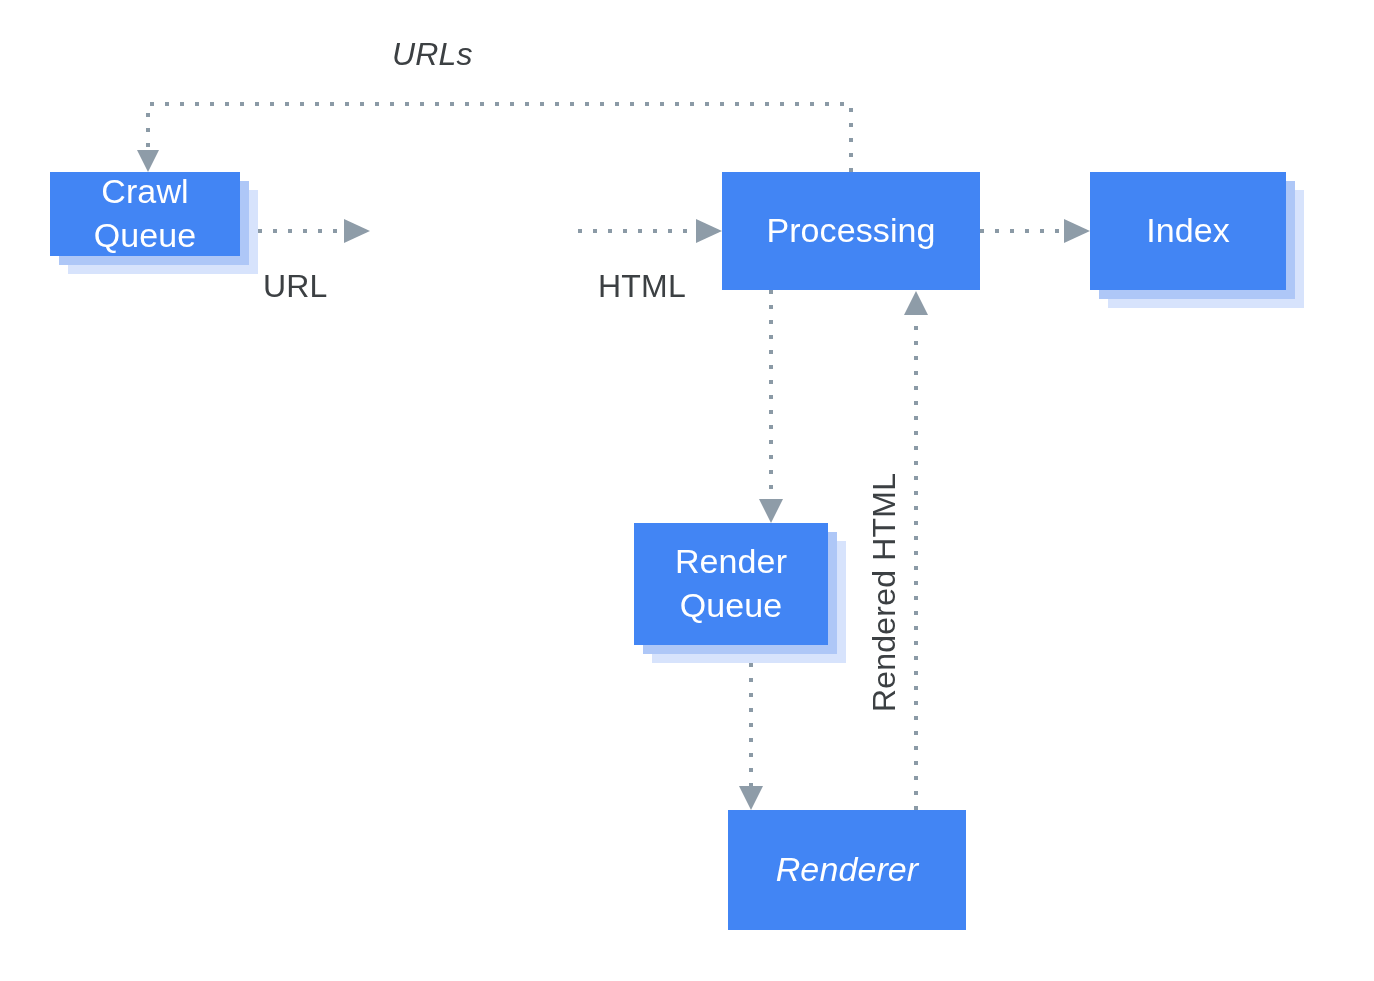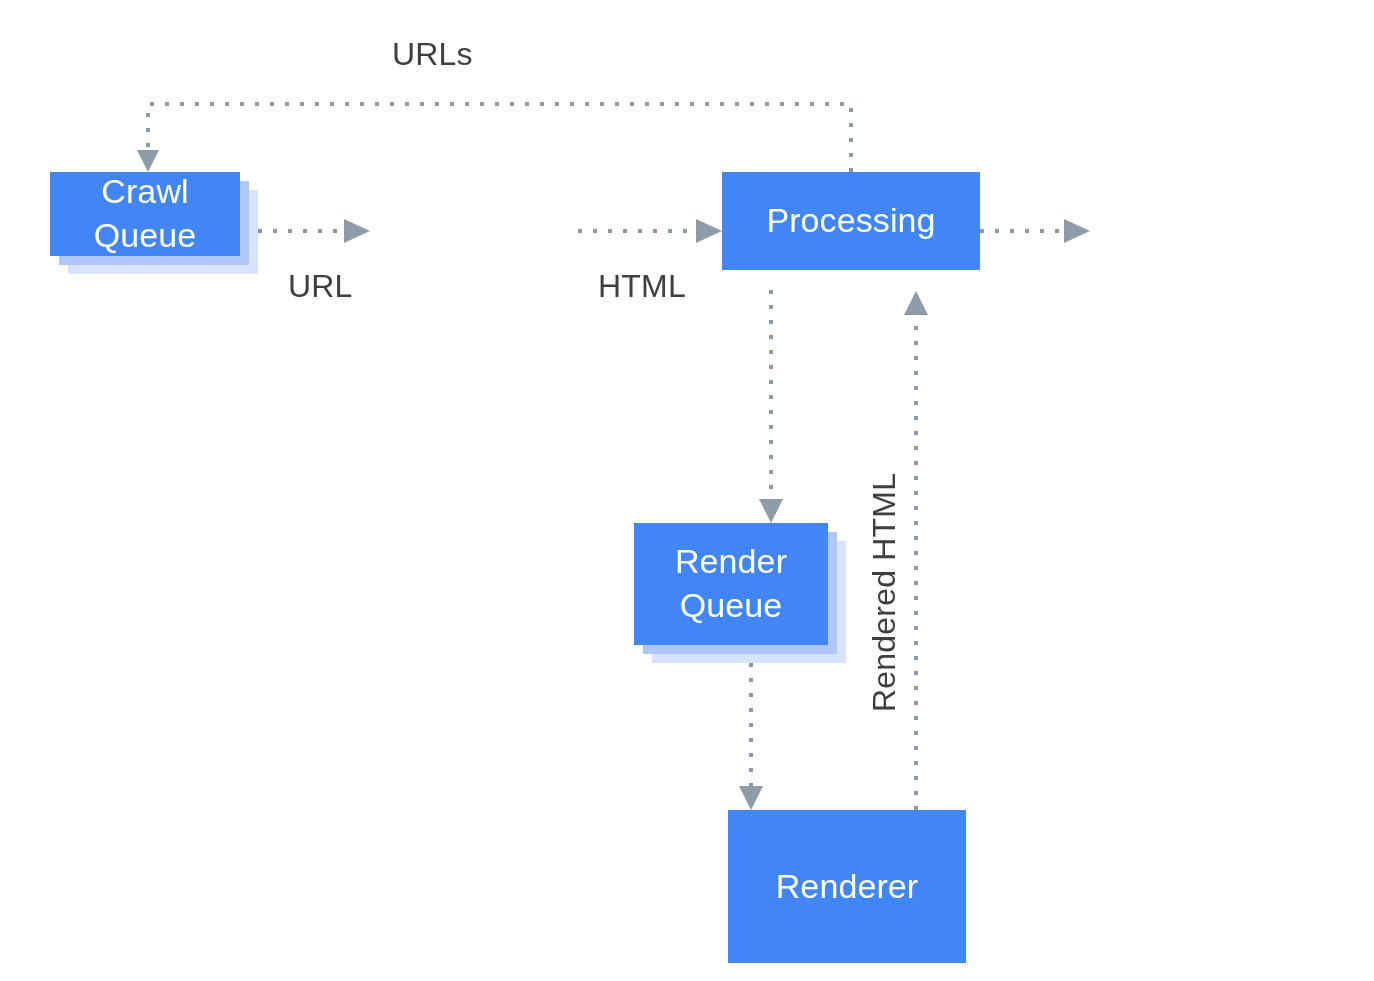--- a/index.html
+++ b/index.html
@@ -138,53 +138,60 @@
       <path class="dotline" d="M 751 663 L 751 787"></path>
       <polygon class="arrowhead" points="739,786 763,786 751,810"></polygon>
     </g>
 
     <g>
       <path class="dotline" d="M 916 810 L 916 314"></path>
       <polygon class="arrowhead" points="904,315 928,315 916,291"></polygon>
     </g>
   </svg>
 
-  <div class="edge-label" style="left:392px; top:36px;">URLs</div>
+  <div class="edge-label" style="left:392px; top:36px;font-style:italic;">URLs</div>
 
-  <div class="edge-label" style="left:288px; top:268px;">URL</div>
+  <div class="edge-label" style="left:263px; top:268px;">URL</div>
 
   <div class="edge-label" style="left:598px; top:268px;">HTML</div>
 
   <div class="edge-label vertical" style="left:866px; top:712px;">Rendered HTML</div>
 
   <div class="node stacked" style="left:50px; top:172px; width:190px; height:84px; z-index:5;">
     <div class="sheet2"></div>
     <div class="sheet1"></div>
     <div class="face">
       <span class="label">Crawl
 Queue</span>
     </div>
   </div>
 
 
-  <div class="node" style="left:722px; top:172px; width:258px; height:98px; z-index:5;">
+  <div class="node" style="left:722px; top:172px; width:258px; height:118px; z-index:5;">
     <div class="face">
       <span class="label">Processing</span>
     </div>
   </div>
 
+  <div class="node stacked" style="left:1090px; top:172px; width:196px; height:118px; z-index:5;">
+    <div class="sheet2"></div>
+    <div class="sheet1"></div>
+    <div class="face">
+      <span class="label">Index</span>
+    </div>
+  </div>
 
   <div class="node stacked" style="left:634px; top:523px; width:194px; height:122px; z-index:5;border-radius:16px;">
     <div class="sheet2"></div>
     <div class="sheet1"></div>
     <div class="face">
       <span class="label">Render
 Queue</span>
     </div>
   </div>
 
-  <div class="node" style="left:728px; top:810px; width:238px; height:153px; z-index:5;">
+  <div class="node" style="left:728px; top:810px; width:238px; height:120px; z-index:5;font-style:italic;">
     <div class="face">
       <span class="label">Renderer</span>
     </div>
   </div>
 
 </div>
 
 </body></html>

